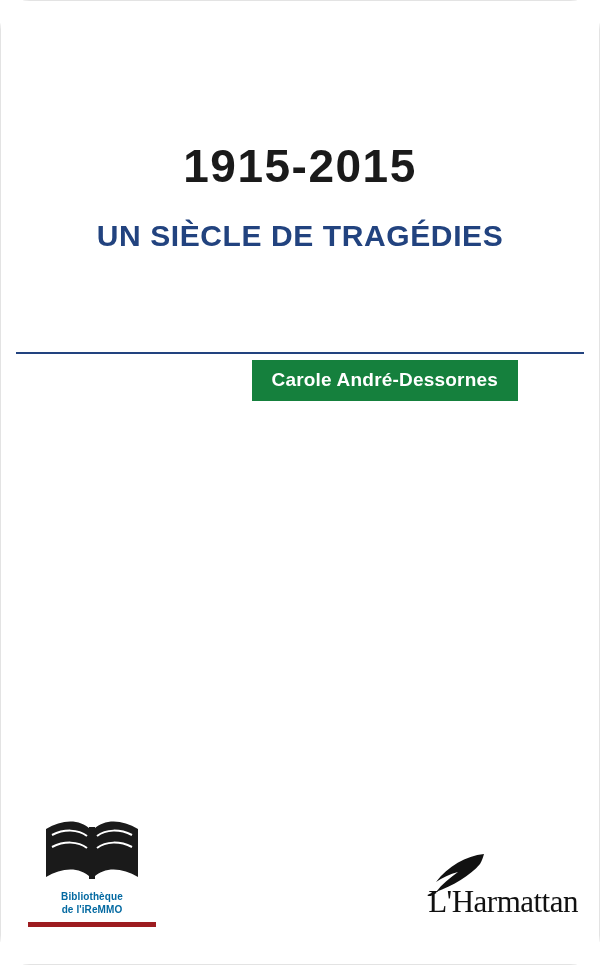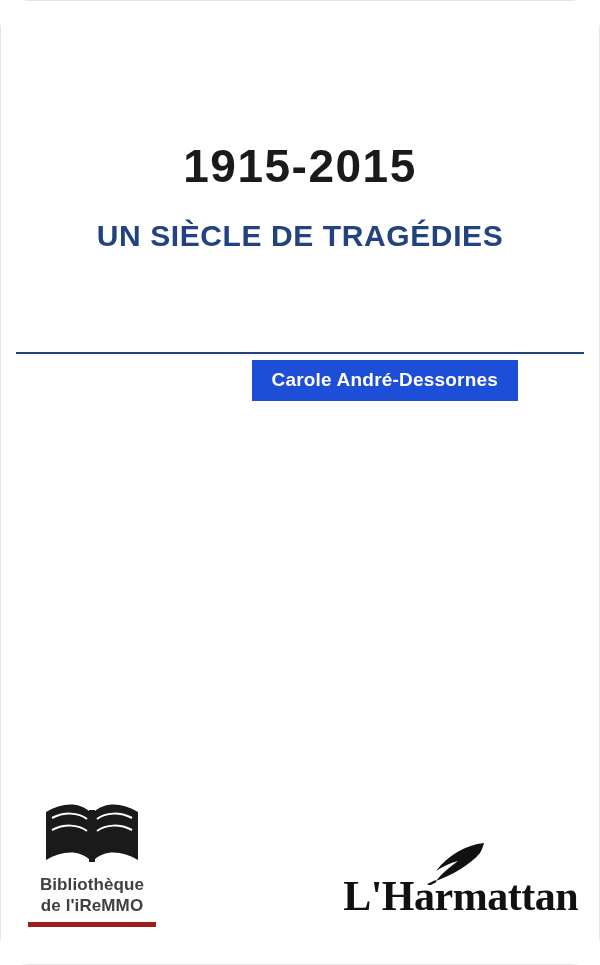--- a/index.html
+++ b/index.html
@@ -63,21 +63,21 @@
     left: 16px;
     right: 16px;
     top: 352px;
     height: 2px;
     background: #22437f;
   }
   .author-plate {
     position: absolute;
     top: 360px;
     right: 82px;
-    background: #1d4ed8;
+    background: #15803d;
     color: #ffffff;
     font-size: 19px;
     font-weight: bold;
     letter-spacing: 0.2px;
     padding: 9px 20px 10px 20px;
     box-sizing: border-box;
     white-space: nowrap;
   }
 
   
@@ -88,44 +88,44 @@
     width: 128px;
     text-align: center;
   }
   .collection-book {
     width: 100px;
     height: 76px;
     margin: 0 auto 8px auto;
     position: relative;
   }
   .collection-caption {
-    font-size: 17px;
+    font-size: 10px;
     font-weight: bold;
-    color: #404040;
+    color: #0369a1;
     line-height: 1.25;
     letter-spacing: 0.1px;
   }
   .collection-underline {
     margin-top: 6px;
     height: 5px;
     background: #9d1c20;
     width: 128px;
   }
 
   
   .publisher {
     position: absolute;
     right: 22px;
     bottom: 48px;
     text-align: right;
   }
   .publisher-name {
     font-family: "Liberation Serif", serif;
-    font-size: 42px;
-    font-weight: bold;
+    font-size: 31px;
+    font-weight: normal;
     color: #111111;
     letter-spacing: -0.5px;
     line-height: 1;
     white-space: nowrap;
   }
   .publisher-feather {
     position: absolute;
     right: 92px;
     top: -34px;
     width: 60px;

